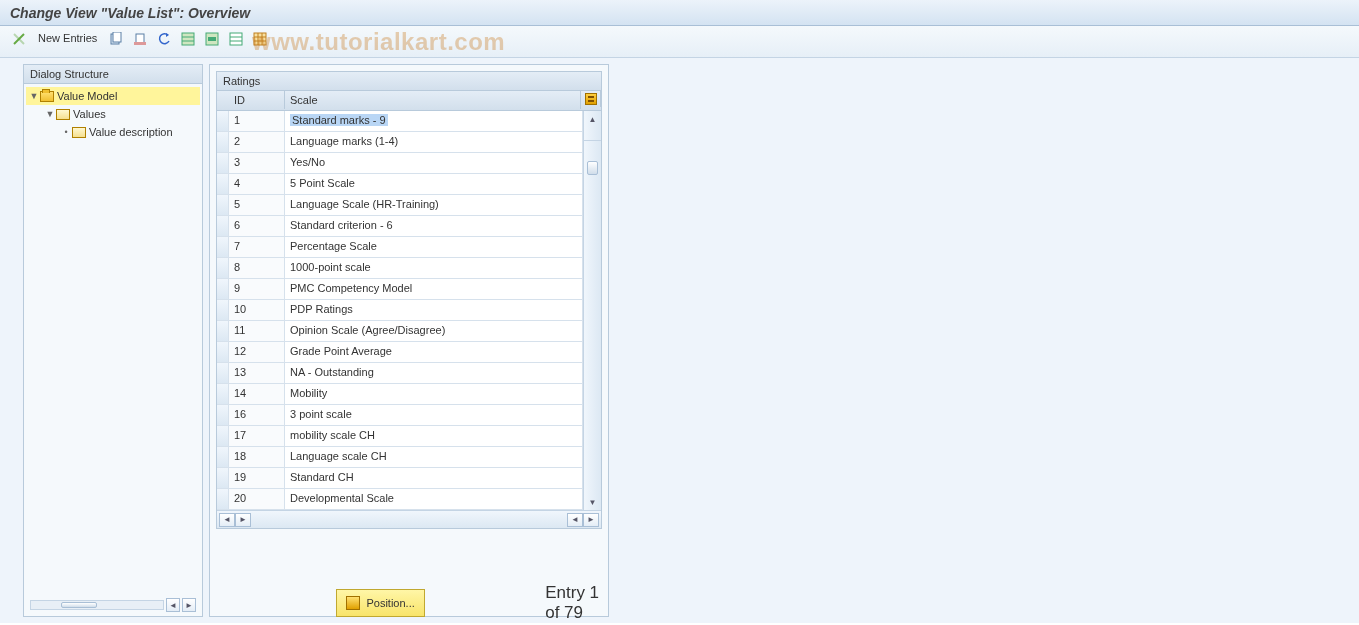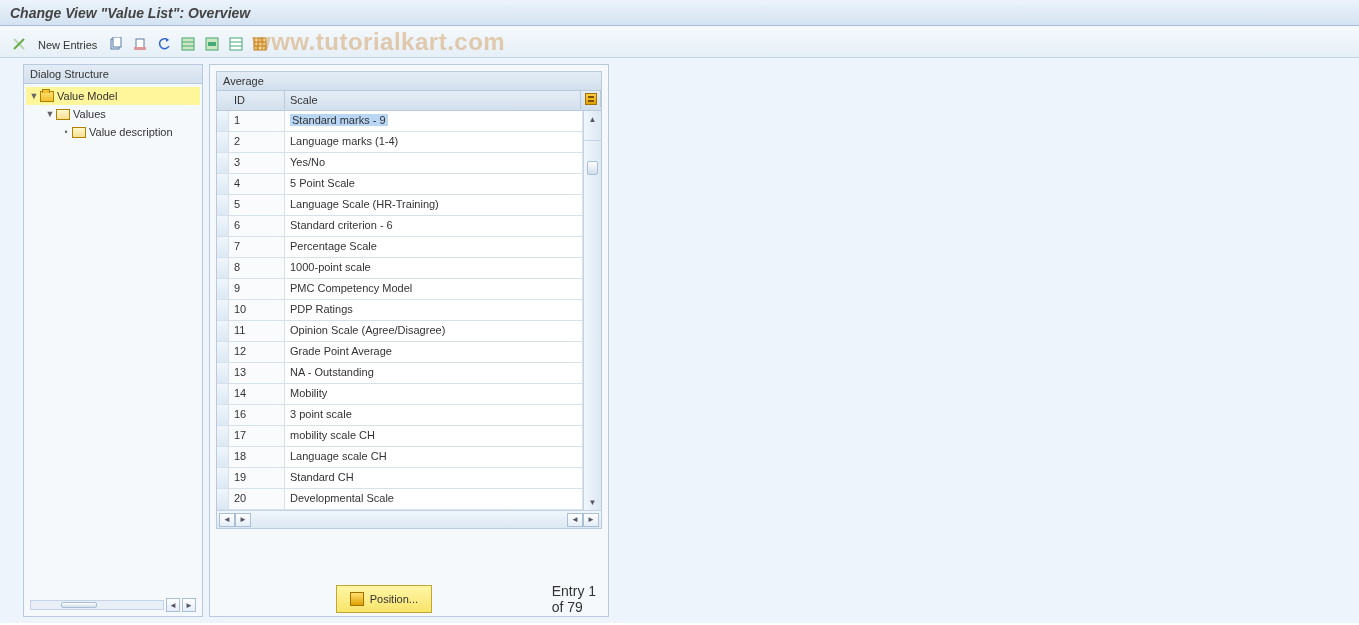--- a/index.html
+++ b/index.html
@@ -1,19 +1,19 @@
 <!DOCTYPE html>
 <html><head>
   <meta charset="utf-8">
   <style>
     *{box-sizing:border-box;margin:0;padding:0}
     body{font-family:Arial,Helvetica,sans-serif;font-size:11px;color:#333;width:1359px;height:625px;background:#fff;overflow:hidden;position:relative}
     .title-bar{background:linear-gradient(#ecf3fa,#d4e3f2);border-bottom:1px solid #a9bfd6;padding:4px 10px;height:26px;display:flex;align-items:center}
     .title-bar h1{font-size:14px;font-style:italic;font-weight:bold;color:#444}
-    .toolbar{background:linear-gradient(#f5f9fc,#e6eff7);height:32px;padding:4px 10px;display:flex;align-items:flex-end;gap:6px;border-bottom:1px solid #c4d4e4;position:relative}
+    .toolbar{background:linear-gradient(#f5f9fc,#e6eff7);height:32px;padding:4px 10px;display:flex;align-items:flex-start;gap:6px;border-bottom:1px solid #c4d4e4;position:relative}
     .tb-btn{width:18px;height:18px;display:flex;align-items:center;justify-content:center;cursor:pointer;border-radius:2px}
     .tb-text{font-size:11px;color:#333;cursor:pointer;padding:2px 4px}
     .watermark{position:absolute;left:252px;top:2px;font-size:24px;font-weight:bold;color:rgba(200,120,30,0.35);letter-spacing:.5px;pointer-events:none}
     .workarea{display:flex;height:565px;background:#eef4fb;padding:6px 23px;gap:6px}
     .dialog-panel{width:180px;background:#f5f9fc;border:1px solid #b8cadb;position:relative;flex-shrink:0}
     .dp-header{background:linear-gradient(#e4edf6,#d2dfec);border-bottom:1px solid #b8cadb;padding:3px 6px;font-size:11px;color:#333}
     .tree{padding:3px 2px;font-size:11px}
     .tree-row{display:flex;align-items:center;height:18px;cursor:pointer;white-space:nowrap}
     .tree-row.sel{background:#fff59b}
     .tree-exp{width:12px;text-align:center;color:#666;font-size:9px}
@@ -49,21 +49,21 @@
     .vbar-btn{height:16px;display:flex;align-items:center;justify-content:center;font-size:8px;color:#556}
     .vbar-gap{height:14px;border-bottom:1px solid #c4d4e4}
     .vbar-thumb{position:absolute;top:50px;left:3px;right:3px;height:14px;border:1px solid #a9bfd6;background:linear-gradient(#fff,#d0ddea);border-radius:2px}
     .hbar{display:flex;align-items:center;height:18px;background:linear-gradient(#f0f6fc,#dce8f3);border-top:1px solid #c4d4e4}
     .hbar-track{flex:1}
     .hbar-btns{display:flex;gap:0;margin:0 2px}
     .hbar-btn{width:16px;height:14px;background:linear-gradient(#fff,#e4edf6);border:1px solid #a9bfd6;display:flex;align-items:center;justify-content:center;font-size:8px;color:#556}
     .footer{display:flex;align-items:center;margin-top:54px;gap:120px;padding-left:120px}
     .pos-btn{width:150px;height:28px;background:linear-gradient(#fff6a7,#f8e46a);border:1px solid #c0a830;display:flex;align-items:center;justify-content:center;font-size:11px;color:#333;cursor:pointer;gap:6px}
     .pos-icon{width:14px;height:14px;background:linear-gradient(#ffe070,#e0a000);border:1px solid #a07000}
-    .entry-txt{font-size:14px;color:#333}
+    .entry-txt{font-size:17px;color:#333}
     
     svg{display:block}
   </style>
 </head>
 <body>
 
 <div class="title-bar">
   <h1>Change View "Value List": Overview</h1>
 </div>
 
@@ -144,21 +144,21 @@
       <div class="dp-scroll-track">
           <div class="dp-scroll-thumb"></div>
         </div>
       <div class="sc-btn">◄</div>
       <div class="sc-btn">►</div>
     </div>
   </div>
 
   <div class="main-panel">
     <div class="grid-box">
-      <div class="grid-title">Average</div>
+      <div class="grid-title">Ratings</div>
       <div class="grid-head">
         <div class="gh sel"></div>
         <div class="gh id">ID</div>
         <div class="gh scale">Scale</div>
         <div class="gh cfg">
             <div class="cfg-icon"></div>
           </div>
       </div>
       <div class="grid-body">
         <div class="rows" id="rows">

